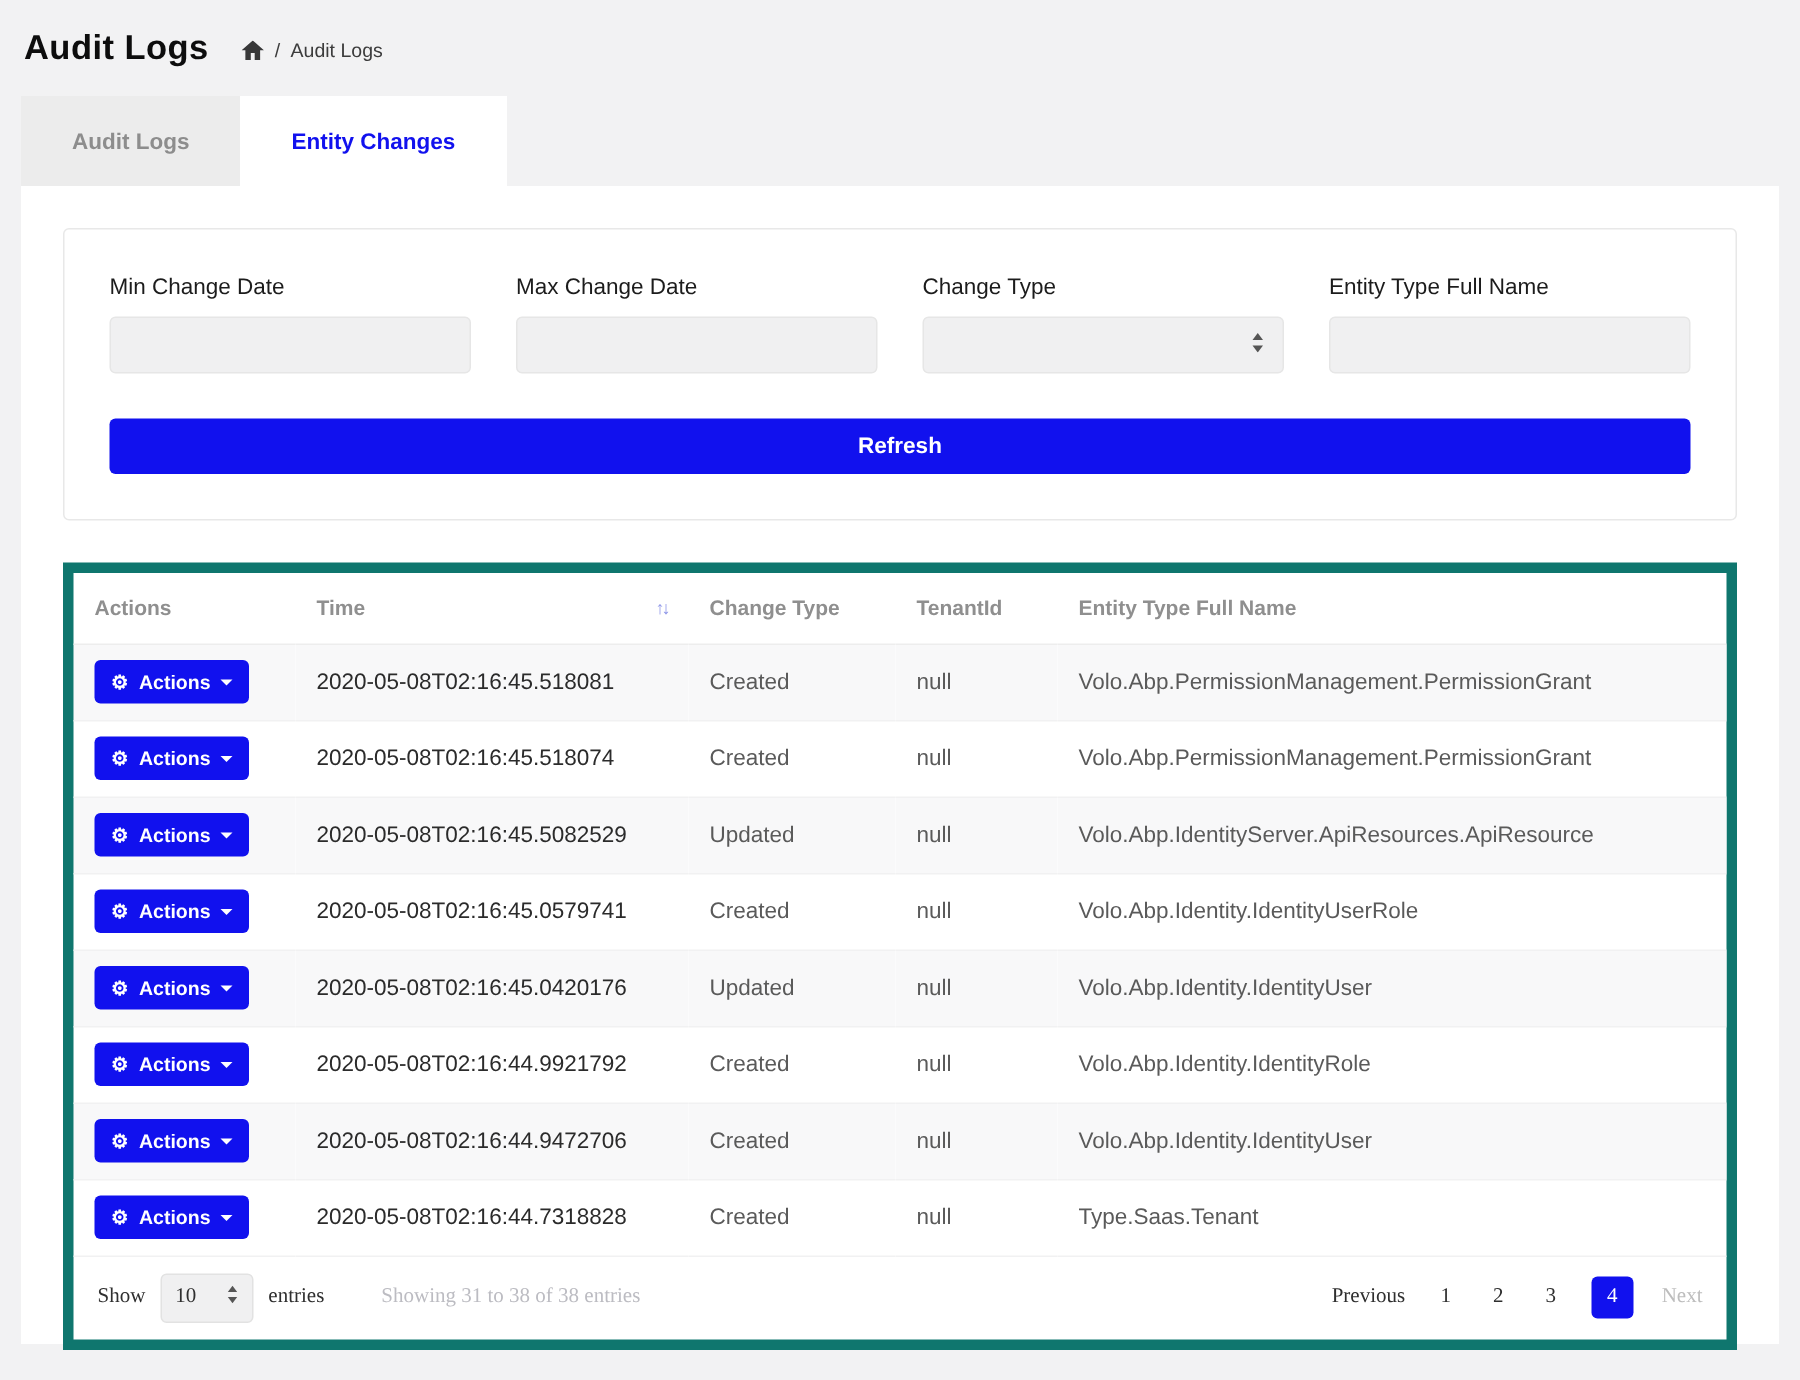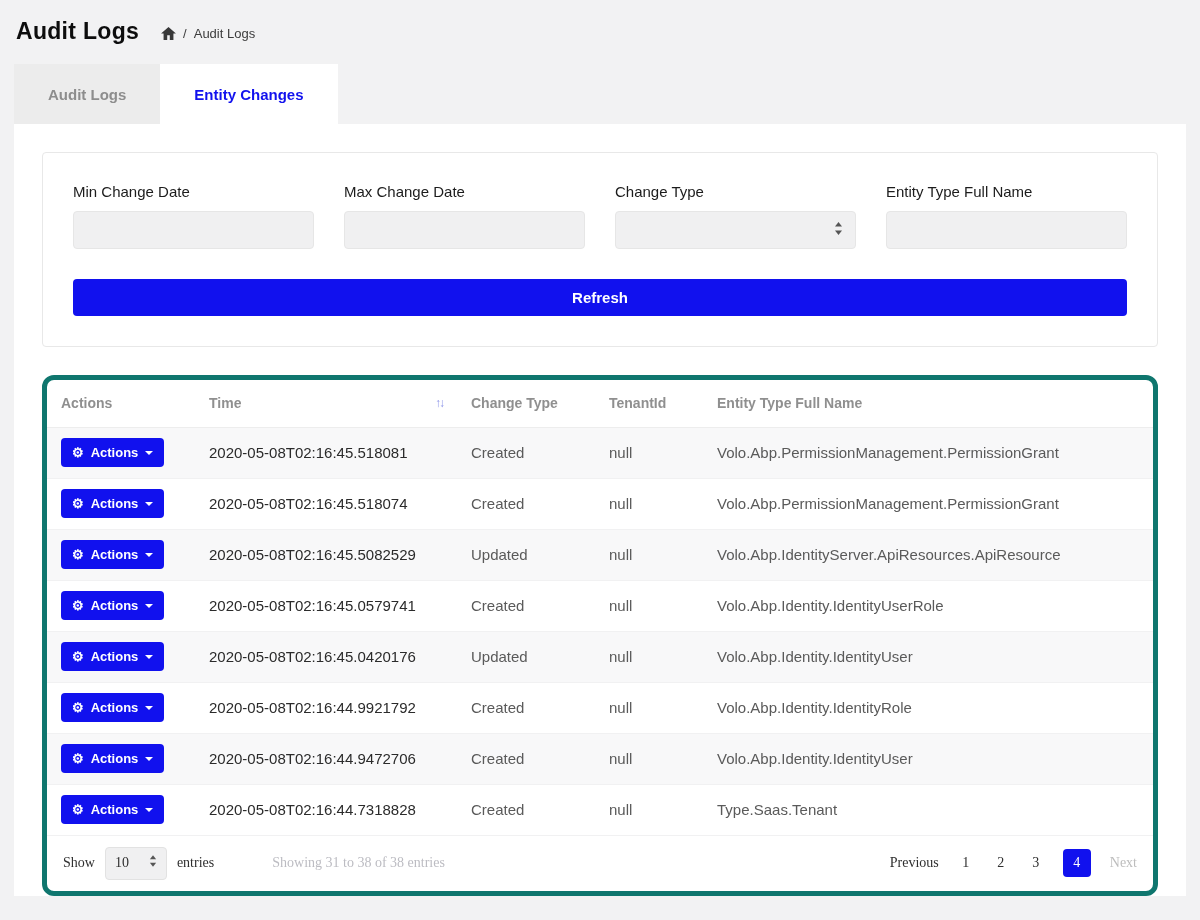--- a/index.html
+++ b/index.html
@@ -42,21 +42,21 @@
     font-family: "Liberation Sans", sans-serif;
   }
   .select-box { display: flex; align-items: center; justify-content: flex-end; cursor: pointer; }
   .refresh-btn {
     display: block; width: 100%; height: 37px; margin-top: 30px;
     background: var(--primary); color: #fff; border: none; border-radius: 4px;
     font-size: 15px; font-family: "Liberation Sans", sans-serif; cursor: pointer; font-weight: bold;
   }
 
   
-  .table-card { margin-top: 28px; border: 5px solid #0f766e; border-radius: 12px; }
+  .table-card { margin-top: 28px; border: 7px solid #0f766e; border-radius: 0; }
   table { width: 100%; border-collapse: collapse; table-layout: fixed; }
   col.c-actions { width: 148px; }
   col.c-time { width: 262px; }
   col.c-changetype { width: 138px; }
   col.c-tenant { width: 108px; }
   thead th {
     height: 47px; text-align: left; font-size: 14px; font-weight: bold;
     color: #8f8f8f; padding: 0 14px; border-bottom: 1px solid #ededed;
   }
   .th-flex { display: flex; align-items: center; justify-content: space-between; }
@@ -77,21 +77,21 @@
   .gear-icon { font-size: 13px; line-height: 1; }
   .caret-down { width: 0; height: 0; border-left: 4px solid transparent; border-right: 4px solid transparent; border-top: 4px solid #fff; }
 
   
   .table-footer { display: flex; align-items: center; padding: 11px 16px; font-size: 14px; color: #2f2f2f; font-family: Liberation Serif, serif; }
   .show-select {
     width: 62px; height: 33px; background: #f0f0f1; border: 1px solid #e2e2e2;
     border-radius: 4px; margin: 0 10px; padding: 0 9px;
     display: flex; align-items: center; justify-content: space-between; cursor: pointer;
   }
-  .showing-text { color: #bcbcc2; margin-left: 58px; text-align: center; }
+  .showing-text { color: #bcbcc2; margin-left: 38px; text-align: center; }
   .pagination { margin-left: auto; display: flex; align-items: center; gap: 19px; }
   .page-link { cursor: pointer; color: #2f2f2f; }
   .page-num { min-width: 16px; text-align: center; cursor: pointer; color: #2f2f2f; }
   .page-num.active { background: var(--primary); color: #fff; width: 28px; height: 28px; line-height: 28px; border-radius: 4px; }
   .page-link.disabled { color: #bdbdbd; }
 </style>
 </head>
 <body>
 
 <header class="page-header">

